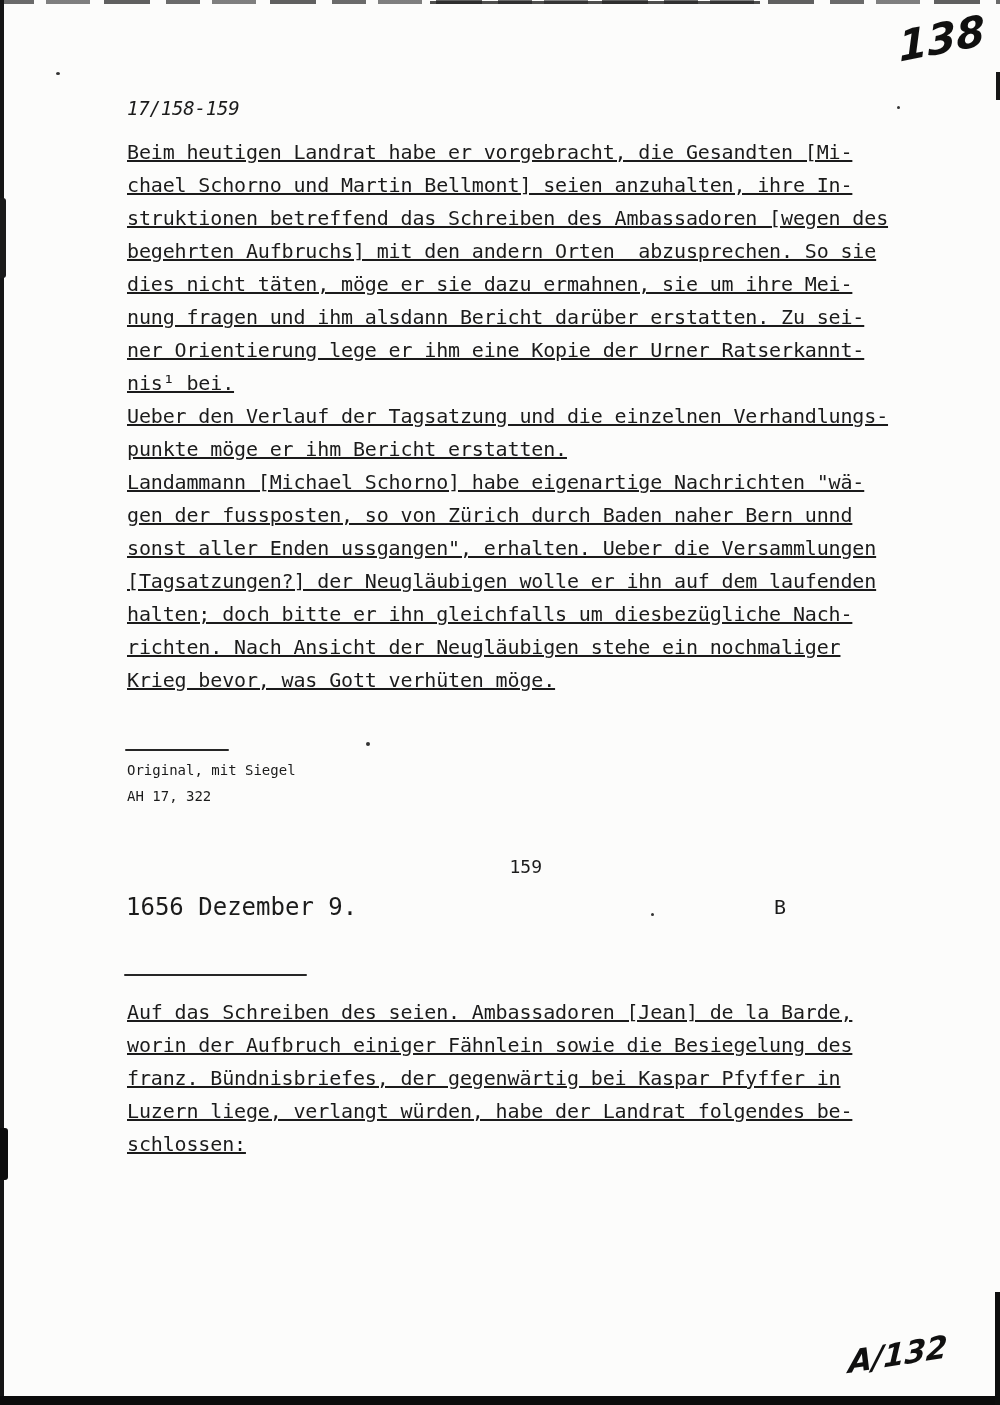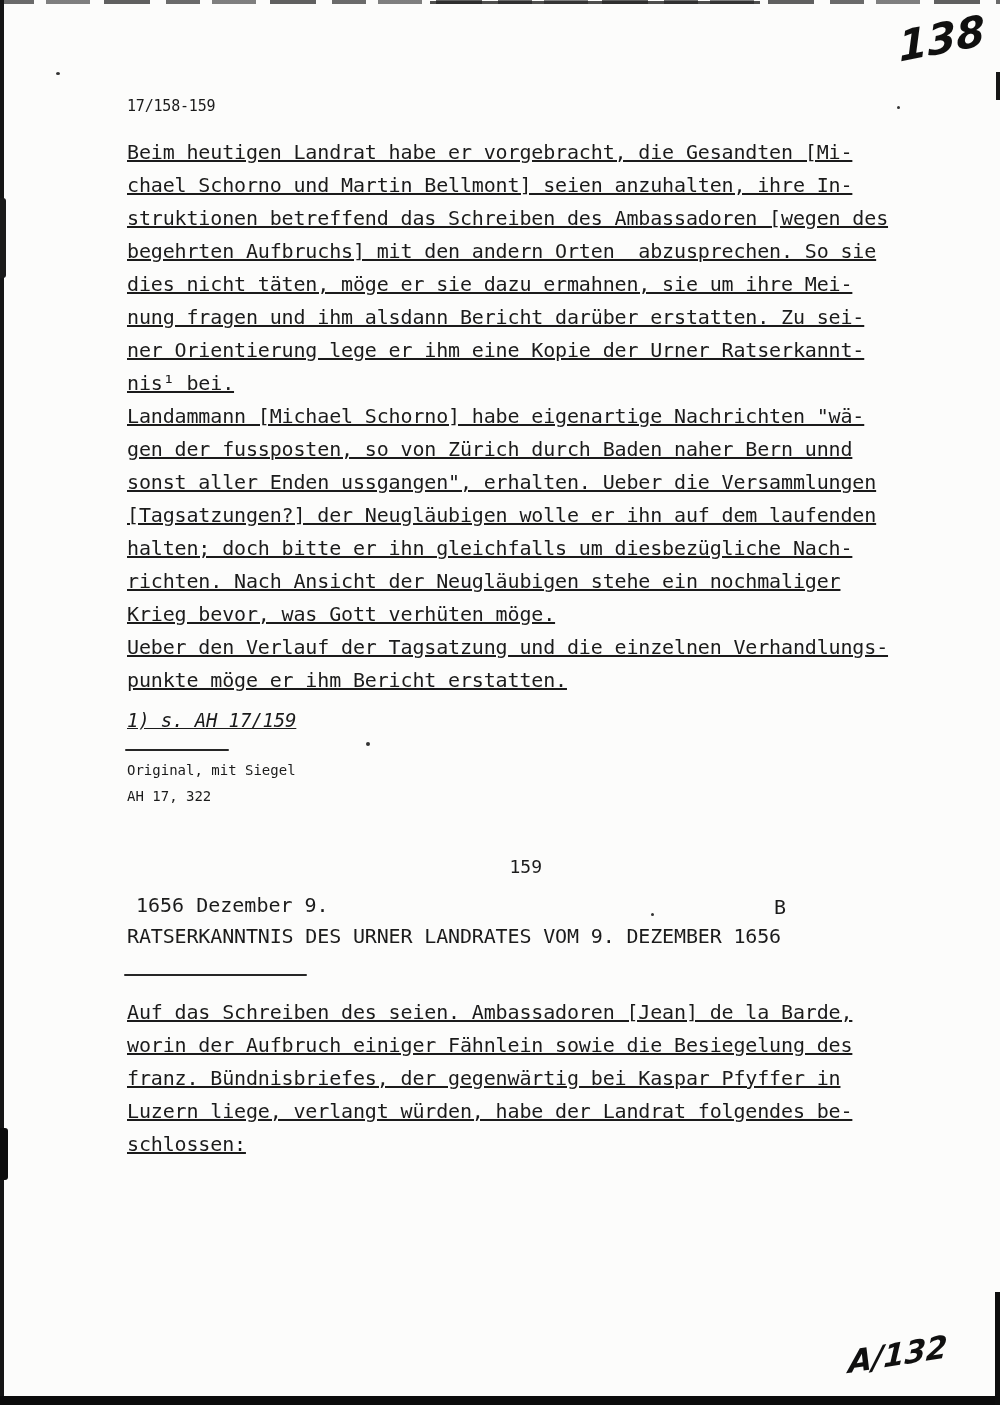--- a/index.html
+++ b/index.html
@@ -16,21 +16,22 @@
     font-size:20px;
     line-height:33px;
     letter-spacing:-0.15px;
     white-space:pre-wrap;
     margin:0;
     text-decoration:underline;
   }
   .flow{position:absolute;width:815px;}
   .italic-ref{
     position:absolute;
-    font-size:15px;
+    font-style:italic;
+    font-size:19px;
     letter-spacing:-0.2px;
     white-space:pre;
   }
   .footnote{
     font-style:italic;
     font-size:19px;
     line-height:30px;
     margin-top:8px;
     white-space:pre;
   }
@@ -47,21 +48,21 @@
     border-radius:1px;
   }
   .doc2-number{
     position:absolute;
     top:856px;left:442px;width:100px;
     text-align:right;
     font-size:18px;
     letter-spacing:0;
     white-space:pre;
   }
-  .doc2-date{position:absolute;top:893px;left:136px;font-size:20px;white-space:pre;}
+  .doc2-date{position:absolute;top:893px;left:126px;font-size:24px;white-space:pre;}
   .doc2-siglum{position:absolute;top:895px;left:774px;font-size:20px;white-space:pre;}
   .doc2-title{position:absolute;top:924px;left:127px;font-size:20px;letter-spacing:-0.15px;white-space:pre;}
   
   .handwriting{
     position:absolute;
     font-family:"DejaVu Sans", sans-serif;
     font-style:italic;
     font-weight:600;
     color:#101010;
     white-space:pre;
@@ -124,44 +125,42 @@
 
   <div class="flow" style="top:136px;left:127px;">
     <p class="tw">Beim heutigen Landrat habe er vorgebracht, die Gesandten [Mi-
 chael Schorno und Martin Bellmont] seien anzuhalten, ihre In-
 struktionen betreffend das Schreiben des Ambassadoren [wegen des
 begehrten Aufbruchs] mit den andern Orten  abzusprechen. So sie
 dies nicht täten, möge er sie dazu ermahnen, sie um ihre Mei-
 nung fragen und ihm alsdann Bericht darüber erstatten. Zu sei-
 ner Orientierung lege er ihm eine Kopie der Urner Ratserkannt-
 nis¹ bei.</p>
+    <p class="tw">Ueber den Verlauf der Tagsatzung und die einzelnen Verhandlungs-
+punkte möge er ihm Bericht erstatten.</p>
     <p class="tw">Landammann [Michael Schorno] habe eigenartige Nachrichten "wä-
 gen der fussposten, so von Zürich durch Baden naher Bern unnd
 sonst aller Enden ussgangen", erhalten. Ueber die Versammlungen
 [Tagsatzungen?] der Neugläubigen wolle er ihn auf dem laufenden
 halten; doch bitte er ihn gleichfalls um diesbezügliche Nach-
 richten. Nach Ansicht der Neugläubigen stehe ein nochmaliger
 Krieg bevor, was Gott verhüten möge.</p>
-    <p class="tw">Ueber den Verlauf der Tagsatzung und die einzelnen Verhandlungs-
-punkte möge er ihm Bericht erstatten.</p>
-    <p class="tw footnote">1) s. AH 17/159</p>
   </div>
 
   <div class="rule" style="top:749px;left:125px;width:104px;"></div>
 
   <div class="provenance" style="top:757px;left:127px;">Original, mit Siegel
 AH 17, 322</div>
 
   <div class="doc2-number">159</div>
 
   <div class="doc2-date">1656 Dezember 9.</div>
 
   <div class="doc2-siglum">B</div>
 
-  <div class="doc2-title">RATSERKANNTNIS DES URNER LANDRATES VOM 9. DEZEMBER 1656</div>
 
   <div class="rule" style="top:974px;left:124px;width:183px;"></div>
 
   <div class="flow" style="top:996px;left:127px;">
     <p class="tw">Auf das Schreiben des seien. Ambassadoren [Jean] de la Barde,
 worin der Aufbruch einiger Fähnlein sowie die Besiegelung des
 franz. Bündnisbriefes, der gegenwärtig bei Kaspar Pfyffer in
 Luzern liege, verlangt würden, habe der Landrat folgendes be-
 schlossen:</p>
   </div>

